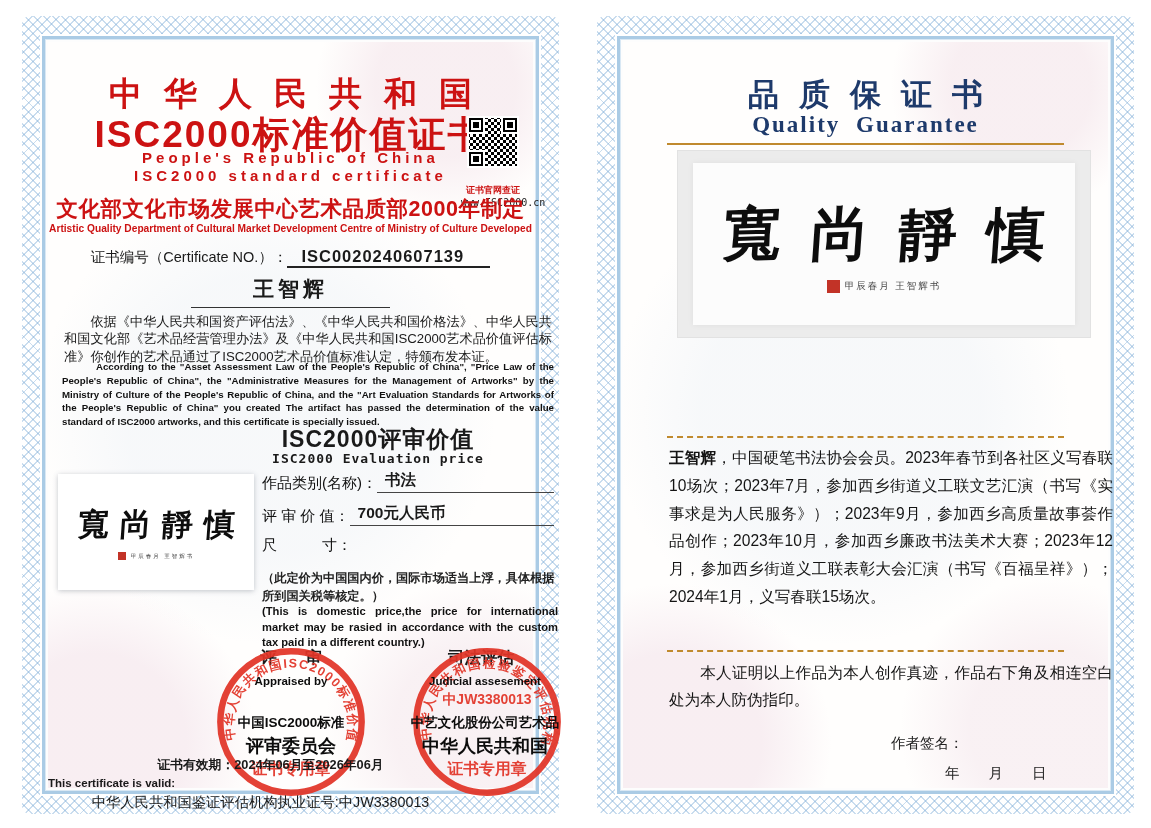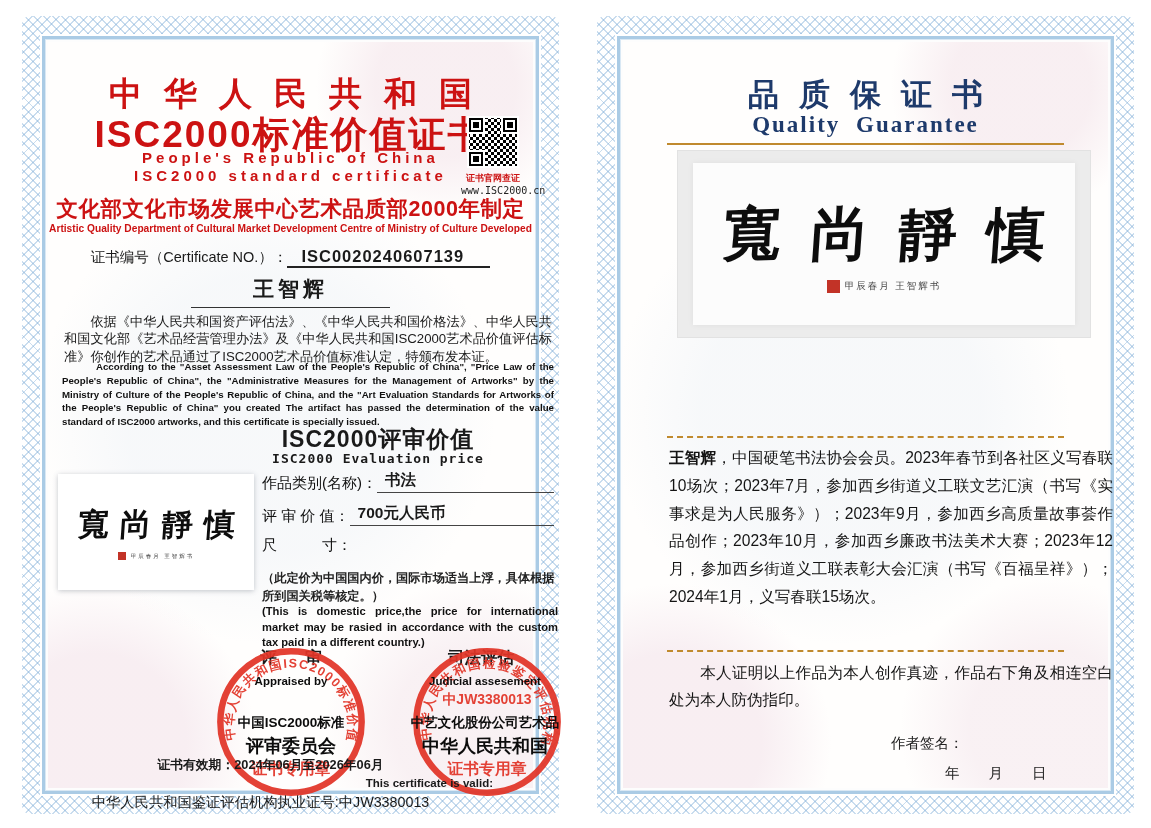--- a/index.html
+++ b/index.html
@@ -27,21 +27,21 @@
   .abs{position:absolute;}
   .ctr{left:0;right:0;text-align:center;}
 
   
   .red{color:#cc1212;}
   .t-cn1{top:30px;font-size:33px;font-weight:bold;letter-spacing:22px;text-indent:22px;}
   .t-cn2{top:68px;font-size:37px;font-weight:bold;letter-spacing:2px;}
   .t-en {font-size:15px;font-weight:bold;letter-spacing:4px;white-space:nowrap;}
   .qr-block{top:74px;right:8px;width:64px;text-align:center;}
   .qr{width:52px;height:52px;margin:0 auto;display:block;}
-  .qr-cap{font-size:9px;font-weight:bold;color:#cc1212;margin-top:4px;}
+  .qr-cap{font-size:9px;font-weight:bold;color:#cc1212;margin-top:16px;}
   .qr-url{font-size:10px;color:#222;font-family:"DejaVu Sans Mono",monospace;}
   .issuer-cn{top:152px;font-size:21.5px;font-weight:bold;letter-spacing:.5px;}
   .issuer-en{top:181px;font-size:10.2px;font-weight:bold;}
   .certno{top:205px;font-size:14.5px;}
   .certno b{font-size:16.5px;border-bottom:2px solid #222;padding:0 26px 1px 14px;letter-spacing:1px;}
   .holder{top:233px;font-size:21px;font-weight:bold;}
   .holder span{display:inline-block;border-bottom:1.5px solid #333;padding:0 62px 4px;letter-spacing:4px;}
   .body-cn{top:271px;left:16px;width:488px;font-size:13.2px;line-height:1.32;
            text-align:justify;text-indent:2em;font-weight:500;}
   .body-en{top:318px;left:14px;width:492px;font-size:9.7px;line-height:1.42;
@@ -72,21 +72,21 @@
   .hd-appr{top:605px;left:166px;width:160px;text-align:center;font-size:16.5px;font-weight:bold;letter-spacing:6px;}
   .hd-jud{top:605px;left:353px;width:160px;text-align:center;font-size:16.5px;font-weight:bold;}
   .seal{position:absolute;width:158px;height:158px;opacity:.93;}
   .seal-l{left:164px;top:601px;}
   .seal-r{left:360px;top:601px;}
   .ov{position:absolute;transform:translateX(-50%);white-space:nowrap;z-index:3;color:#0c0c0c;}
   .ov-cap{top:633px;font-size:11.5px;font-weight:bold;}
   .ov-org1{top:672px;font-size:13.5px;font-weight:bold;}
   .ov-org2{top:692px;font-size:18px;font-weight:bold;}
   .valid-cn{top:715px;left:0;right:40px;text-align:center;font-size:12.8px;font-weight:bold;z-index:3;}
-  .valid-en{top:735px;left:0;right:40px;text-align:right;font-size:11.5px;font-weight:bold;z-index:3;}
+  .valid-en{top:735px;left:0;right:40px;text-align:left;font-size:11.5px;font-weight:bold;z-index:3;}
   .license{top:751px;left:0;right:60px;text-align:center;font-size:14.3px;z-index:3;}
 
   
   .navy{color:#1e3a6b;}
   .rt-cn{top:32px;font-size:31px;font-weight:bold;font-family:"Liberation Serif",serif;
          letter-spacing:20px;text-indent:20px;}
   .rt-en{top:70px;font-size:23px;font-weight:bold;font-family:"Liberation Serif",serif;
          letter-spacing:2px;word-spacing:8px;}
   .gold-line{top:101px;left:44px;right:44px;border-top:2.5px solid #c08a2e;}
   .art-panel-r{top:108px;left:54px;width:414px;height:188px;background:#ececec;

